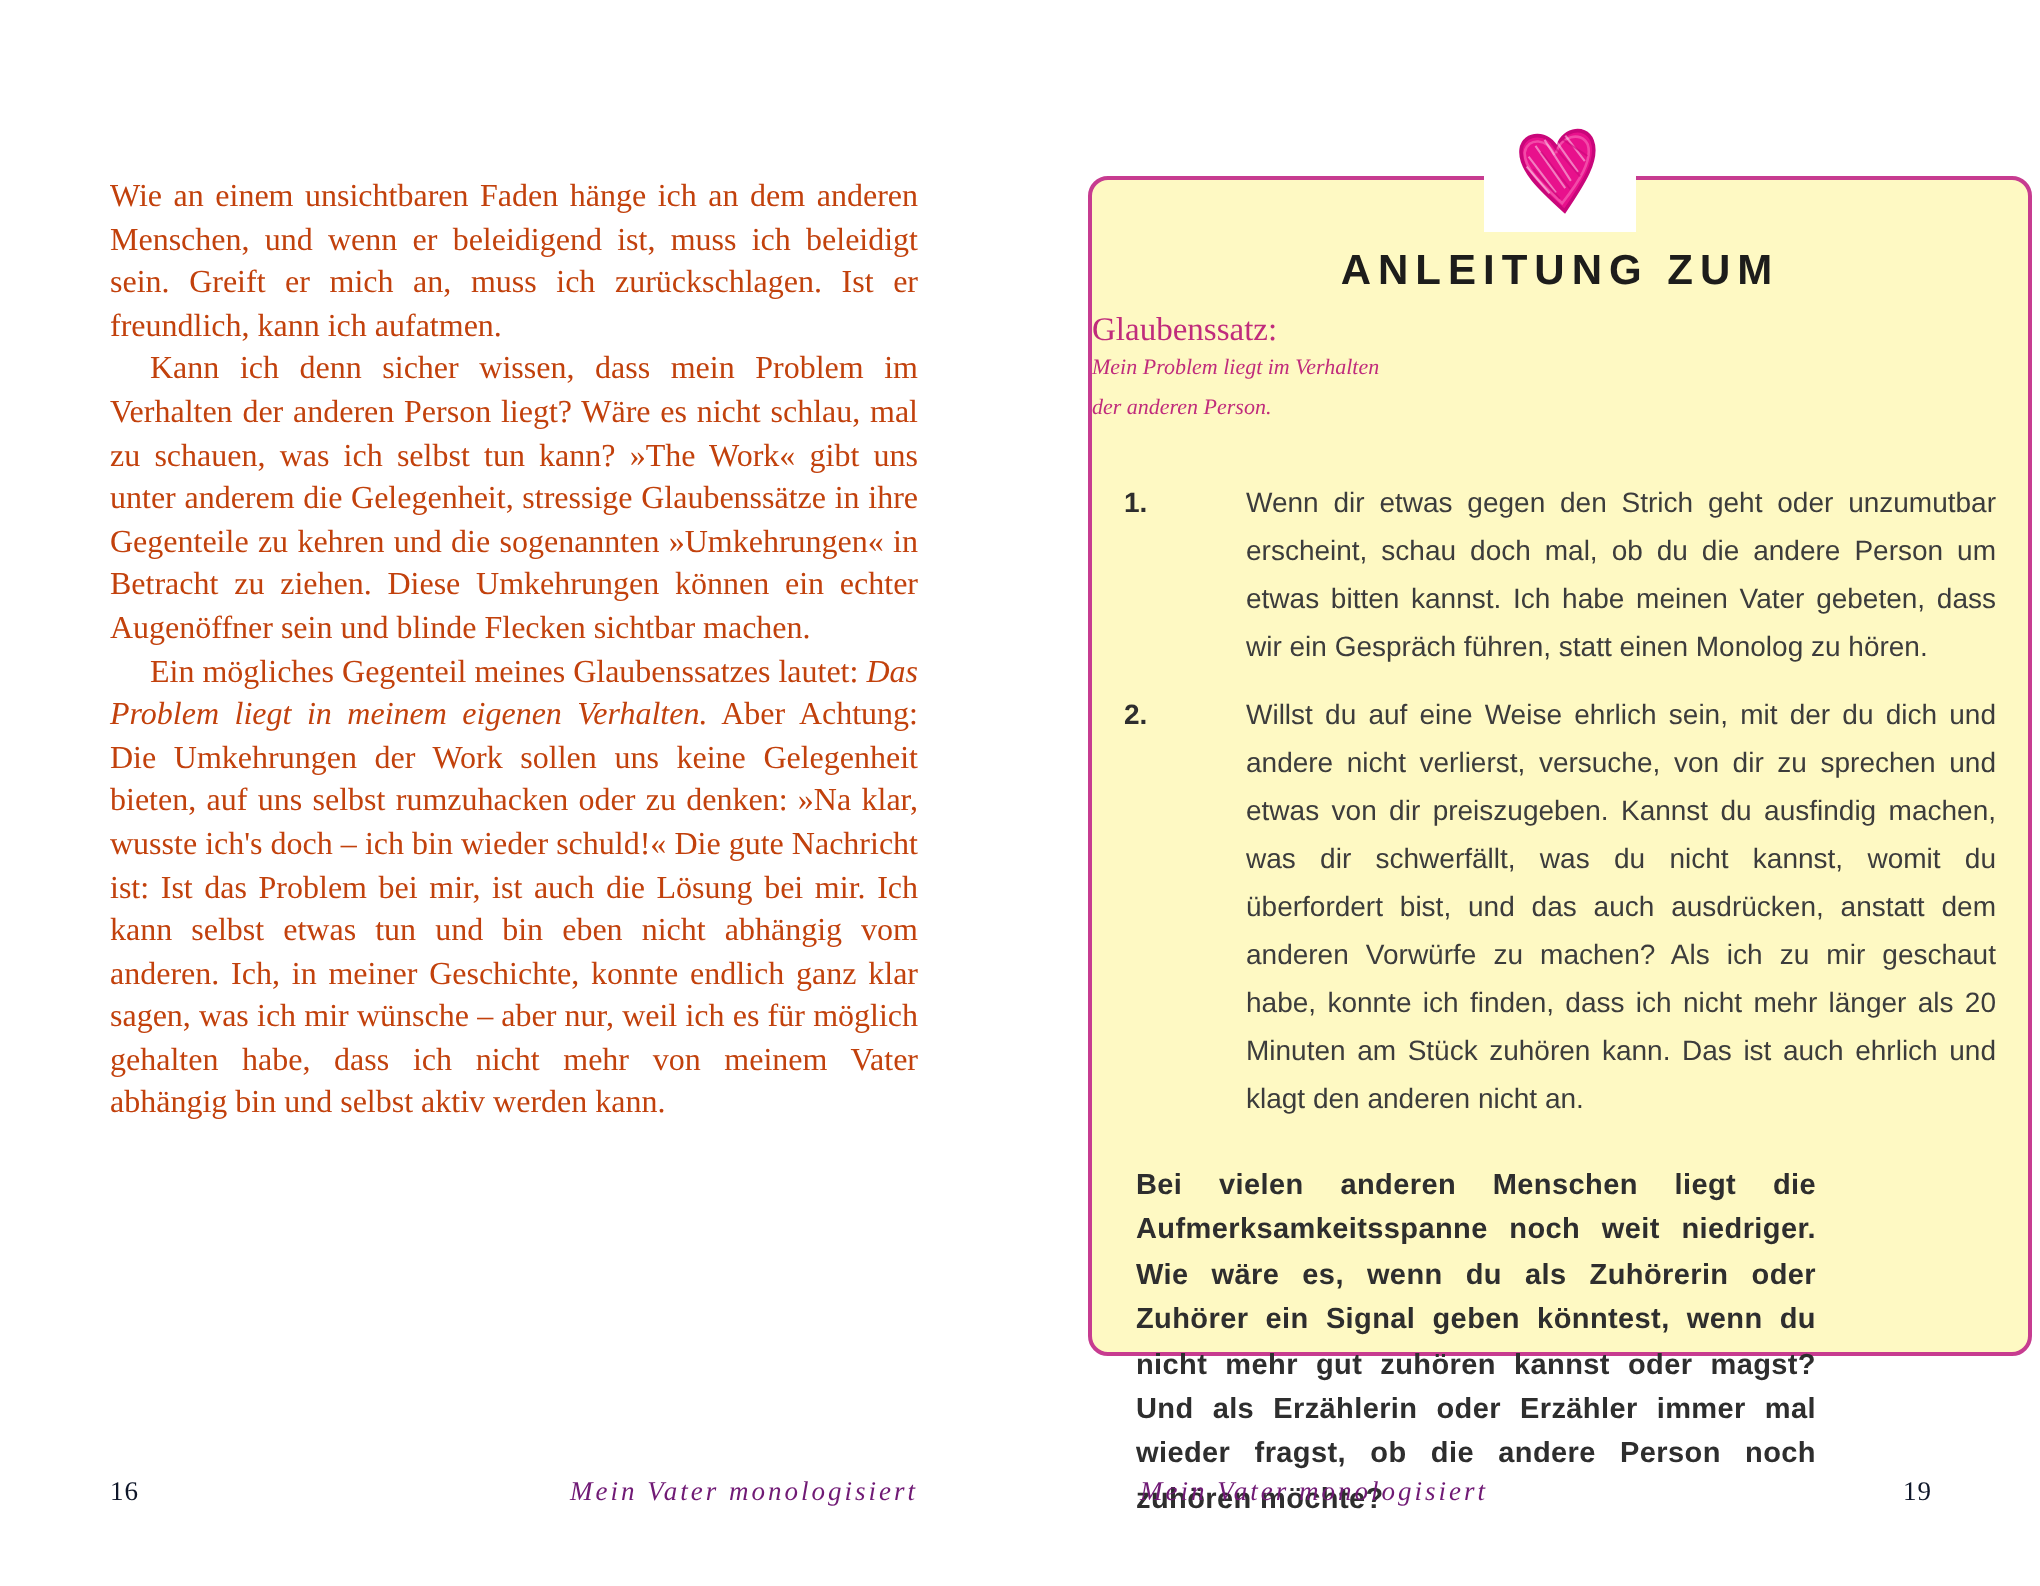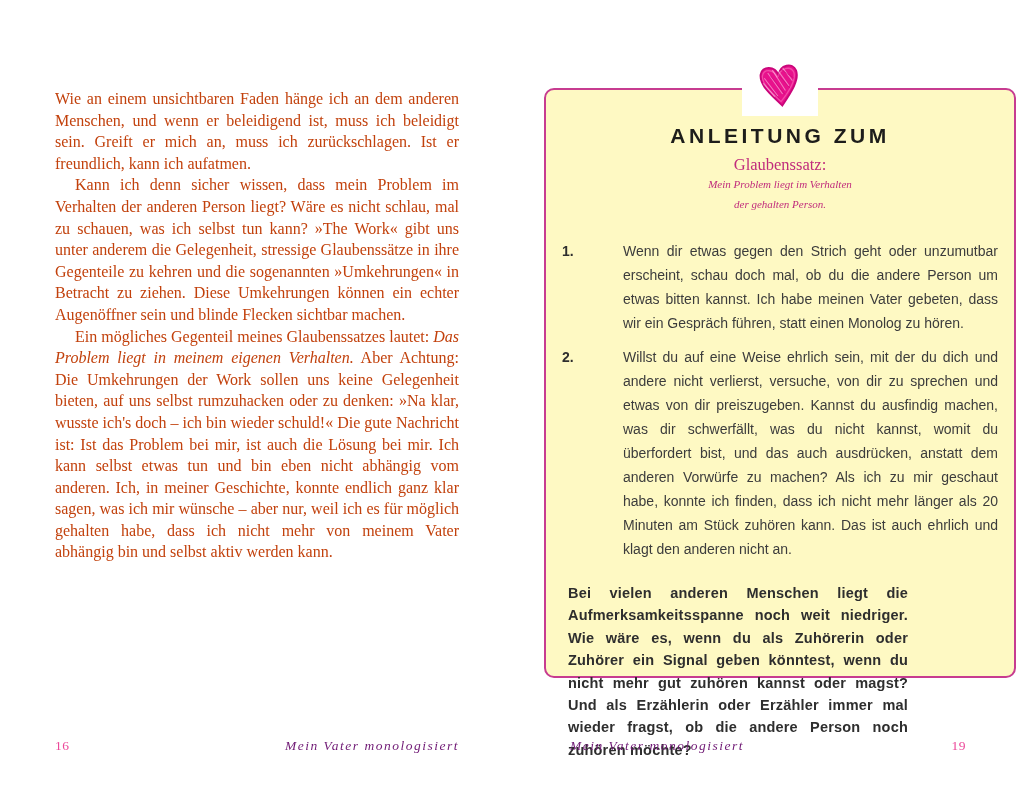--- a/index.html
+++ b/index.html
@@ -26,21 +26,21 @@
 
   
   .footer{
     position:absolute;top:738px;
     display:flex;justify-content:space-between;align-items:baseline;
   }
   .footer-left{left:55px;width:404px;}
   .footer-right{left:570px;width:396px;}
   .pagenum{
     font-family:"Liberation Serif", serif;
-    font-size:13.5px;color:#ec4899;letter-spacing:0.5px;
+    font-size:13.5px;color:#0f172a;letter-spacing:0.5px;
   }
   .running{
     font-family:"Liberation Serif", serif;
     font-style:italic;font-size:13.5px;color:#701a75;
     letter-spacing:1.5px;
   }
 
   
   .pink-box{
     position:absolute;left:544px;top:88px;
@@ -61,21 +61,20 @@
     margin-top:33px;
     text-align:center;
     font-family:"Liberation Sans", sans-serif;
     font-size:21px;line-height:25px;
     letter-spacing:3.5px;
     color:#1d1d1b;
     font-weight:600;
   }
   .box-subtitle{
     margin-top:7px;
-    text-align:center;
     font-family:"Liberation Serif", serif;
     color:var(--text-pink,#c02c7c);
   }
   .box-subtitle .label{
     font-size:16.5px;line-height:19px;display:block;
   }
   .box-subtitle .belief{
     font-style:italic;font-size:11px;line-height:20px;display:block;
   }
   .instruction-list{
@@ -134,21 +133,21 @@
       </svg>
     </div>
 
     <div class="box-title">
       <div>ANLEITUNG ZUM</div>
     </div>
 
     <div class="box-subtitle">
       <span class="label">Glaubenssatz:</span>
       <span class="belief">Mein Problem liegt im Verhalten</span>
-      <span class="belief">der gehalten Person.</span>
+      <span class="belief">der anderen Person.</span>
     </div>
 
     <div class="instruction-list">
       <div class="list-item">
         <span class="item-num">1.</span>
         <span class="item-text">Wenn dir etwas gegen den Strich geht oder unzumutbar erscheint, schau doch mal, ob du die andere Person um etwas bitten kannst. Ich habe meinen Vater gebeten, dass wir ein Gespräch führen, statt einen Monolog zu hören.</span>
       </div>
       <div class="list-item">
         <span class="item-num">2.</span>
         <span class="item-text">Willst du auf eine Weise ehrlich sein, mit der du dich und andere nicht verlierst, versuche, von dir zu sprechen und etwas von dir preiszugeben. Kannst du ausfindig machen, was dir schwerfällt, was du nicht kannst, womit du überfordert bist, und das auch ausdrücken, anstatt dem anderen Vorwürfe zu machen? Als ich zu mir geschaut habe, konnte ich finden, dass ich nicht mehr länger als 20 Minuten am Stück zuhören kann. Das ist auch ehrlich und klagt den anderen nicht an.</span>

